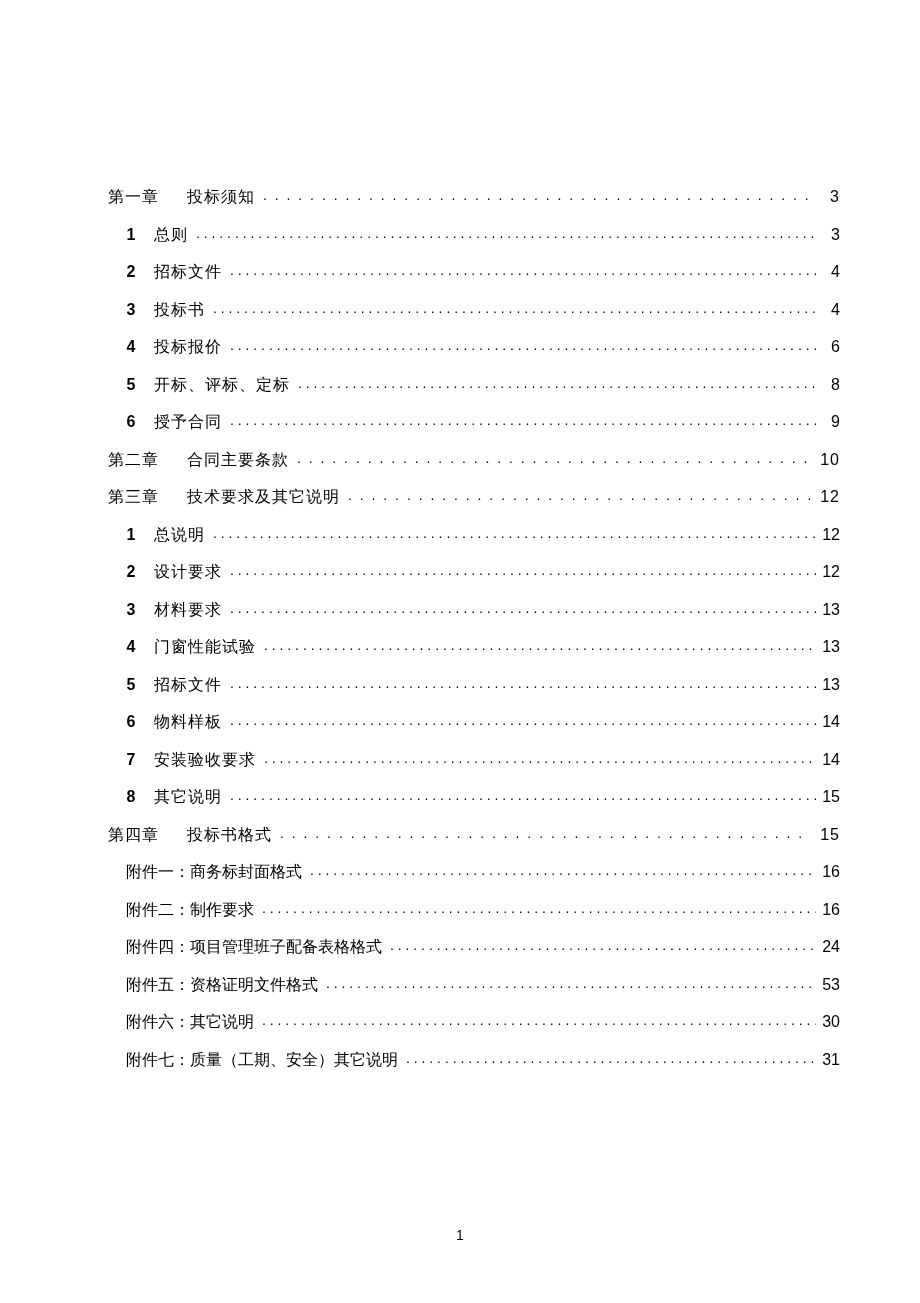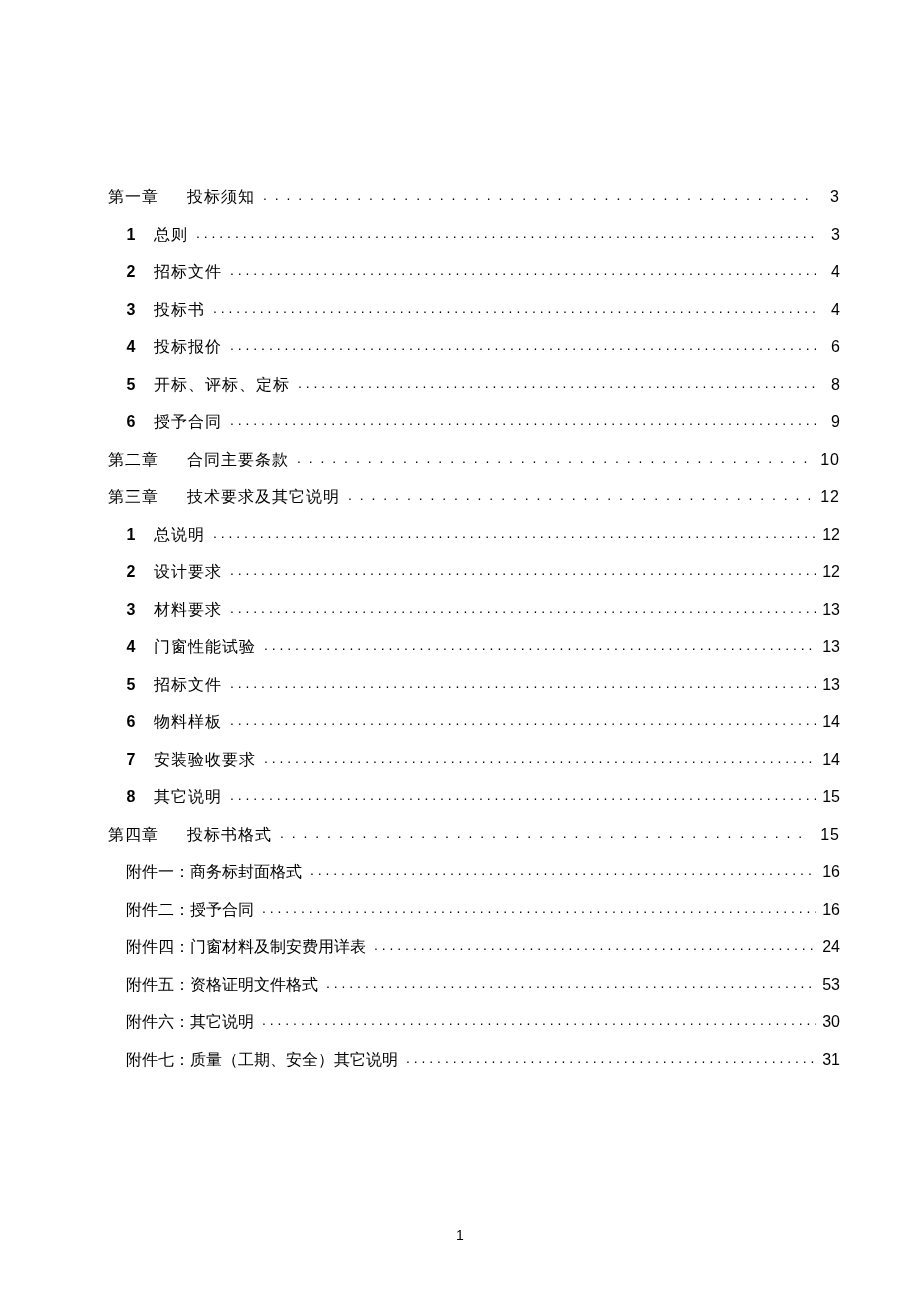--- a/index.html
+++ b/index.html
@@ -208,26 +208,26 @@
         <span class="title">投标书格式</span>
         <span class="dots wide"></span>
         <span class="pg">15</span>
       </div>
       <div class="toc-row attach">
         <span class="title">附件一：商务标封面格式</span>
         <span class="dots"></span>
         <span class="pg">16</span>
       </div>
       <div class="toc-row attach">
-        <span class="title">附件二：授予合同</span>
+        <span class="title">附件二：制作要求</span>
         <span class="dots"></span>
         <span class="pg">16</span>
       </div>
       <div class="toc-row attach">
-        <span class="title">附件四：门窗材料及制安费用详表</span>
+        <span class="title">附件四：项目管理班子配备表格格式</span>
         <span class="dots"></span>
         <span class="pg">24</span>
       </div>
       <div class="toc-row attach">
         <span class="title">附件五：资格证明文件格式</span>
         <span class="dots"></span>
         <span class="pg">53</span>
       </div>
       <div class="toc-row attach">
         <span class="title">附件六：其它说明</span>

